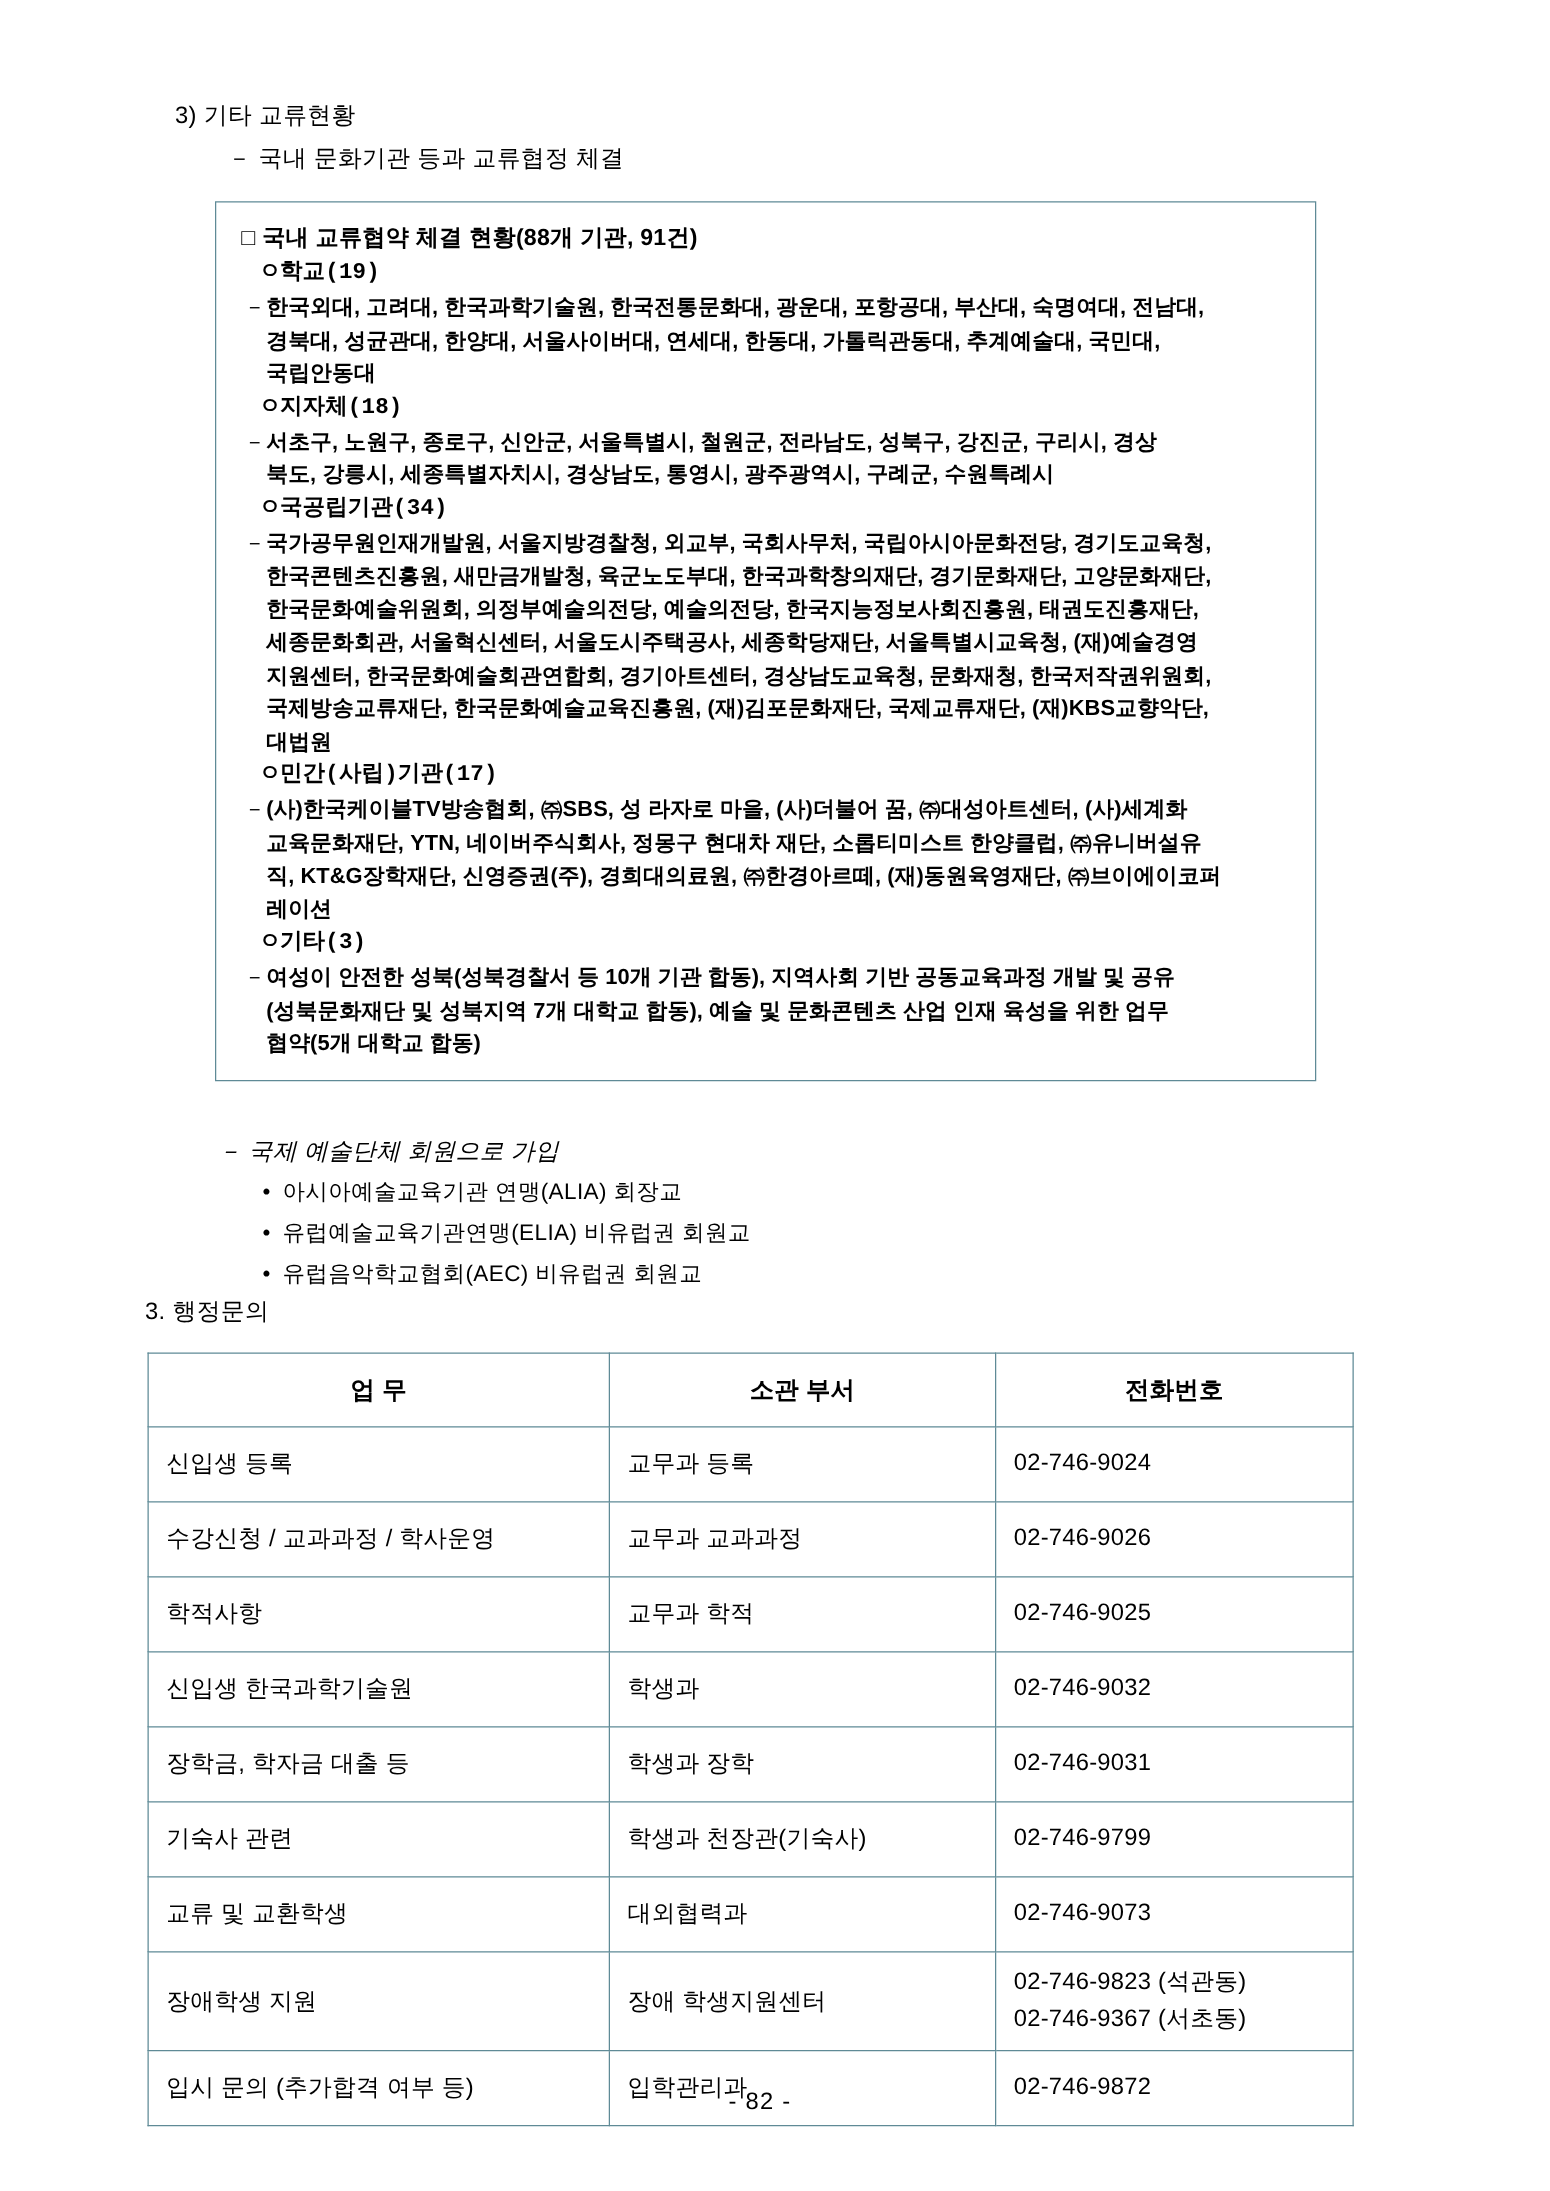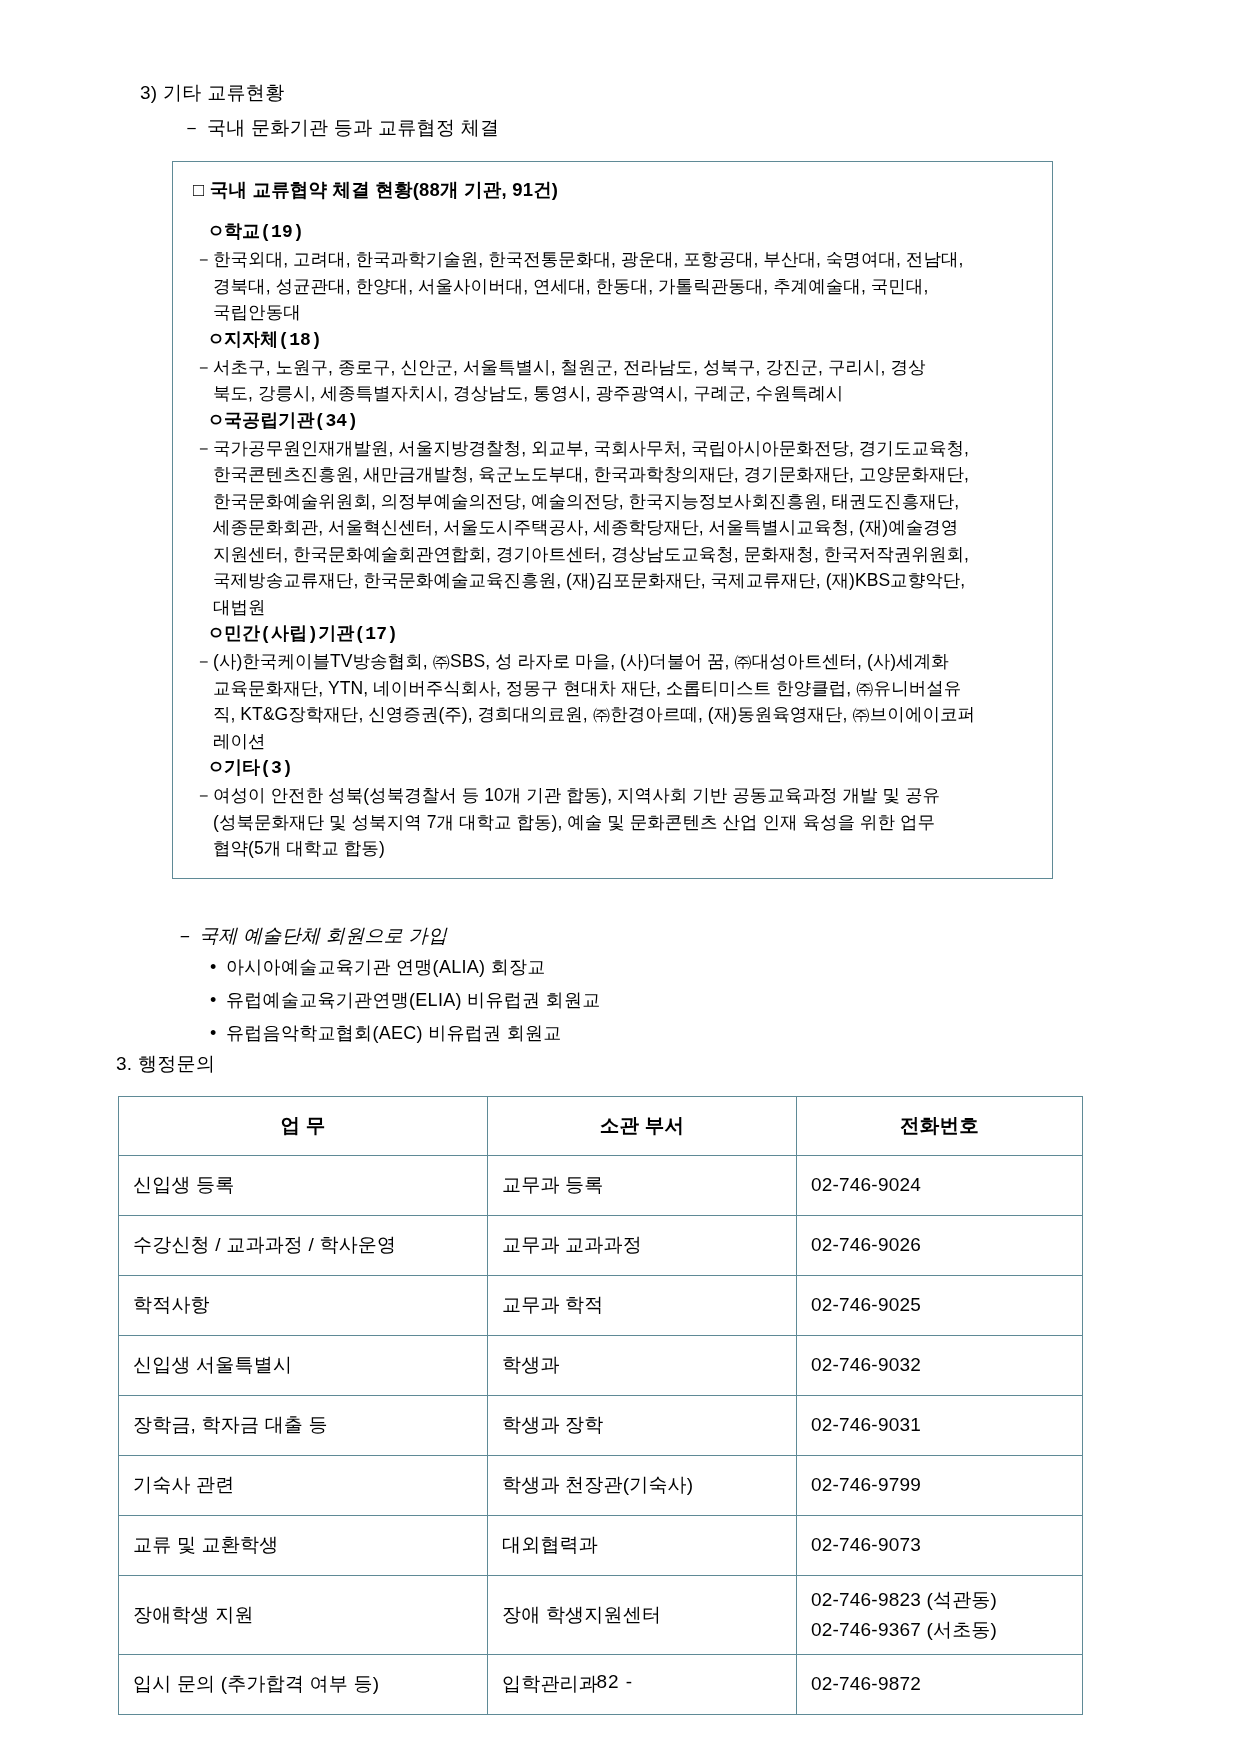--- a/index.html
+++ b/index.html
@@ -46,21 +46,21 @@
     border: 1.4px solid #5f8a96;
     box-sizing: border-box;
     padding: 14px 16px 16px 16px;
     background: #fff;
   }
   .box-title {
     font-size: 18.5px;
     font-weight: bold;
     line-height: 27px;
     letter-spacing: 0.2px;
-    margin-bottom: 16px;
+    margin-bottom: 2px;
     padding-left: 4px;
   }
   .grp {
     margin-top: 1px;
   }
   .grp-head {
     font-size: 18px;
     font-weight: bold;
     line-height: 27px;
     padding-left: 18px;
@@ -80,20 +80,21 @@
     letter-spacing: 0.05px;
     text-align: justify;
   }
   .grp-body .dash {
     position: absolute;
     left: 6px;
     top: 0;
   }
   .grp-body .lines > div {
     white-space: nowrap;
+    font-weight: bold;
   }
 
   
   .after-box {
     margin-top: 42px;
   }
   .dash-line {
     font-size: 19px;
     line-height: 30px;
     margin-left: 64px;
@@ -262,21 +263,21 @@
           <td>수강신청 / 교과과정 / 학사운영</td>
           <td>교무과 교과과정</td>
           <td>02-746-9026</td>
         </tr>
         <tr>
           <td>학적사항</td>
           <td>교무과 학적</td>
           <td>02-746-9025</td>
         </tr>
         <tr>
-          <td>신입생 서울특별시</td>
+          <td>신입생 한국과학기술원</td>
           <td>학생과</td>
           <td>02-746-9032</td>
         </tr>
         <tr>
           <td>장학금, 학자금 대출 등</td>
           <td>학생과 장학</td>
           <td>02-746-9031</td>
         </tr>
         <tr>
           <td>기숙사 관련</td>

